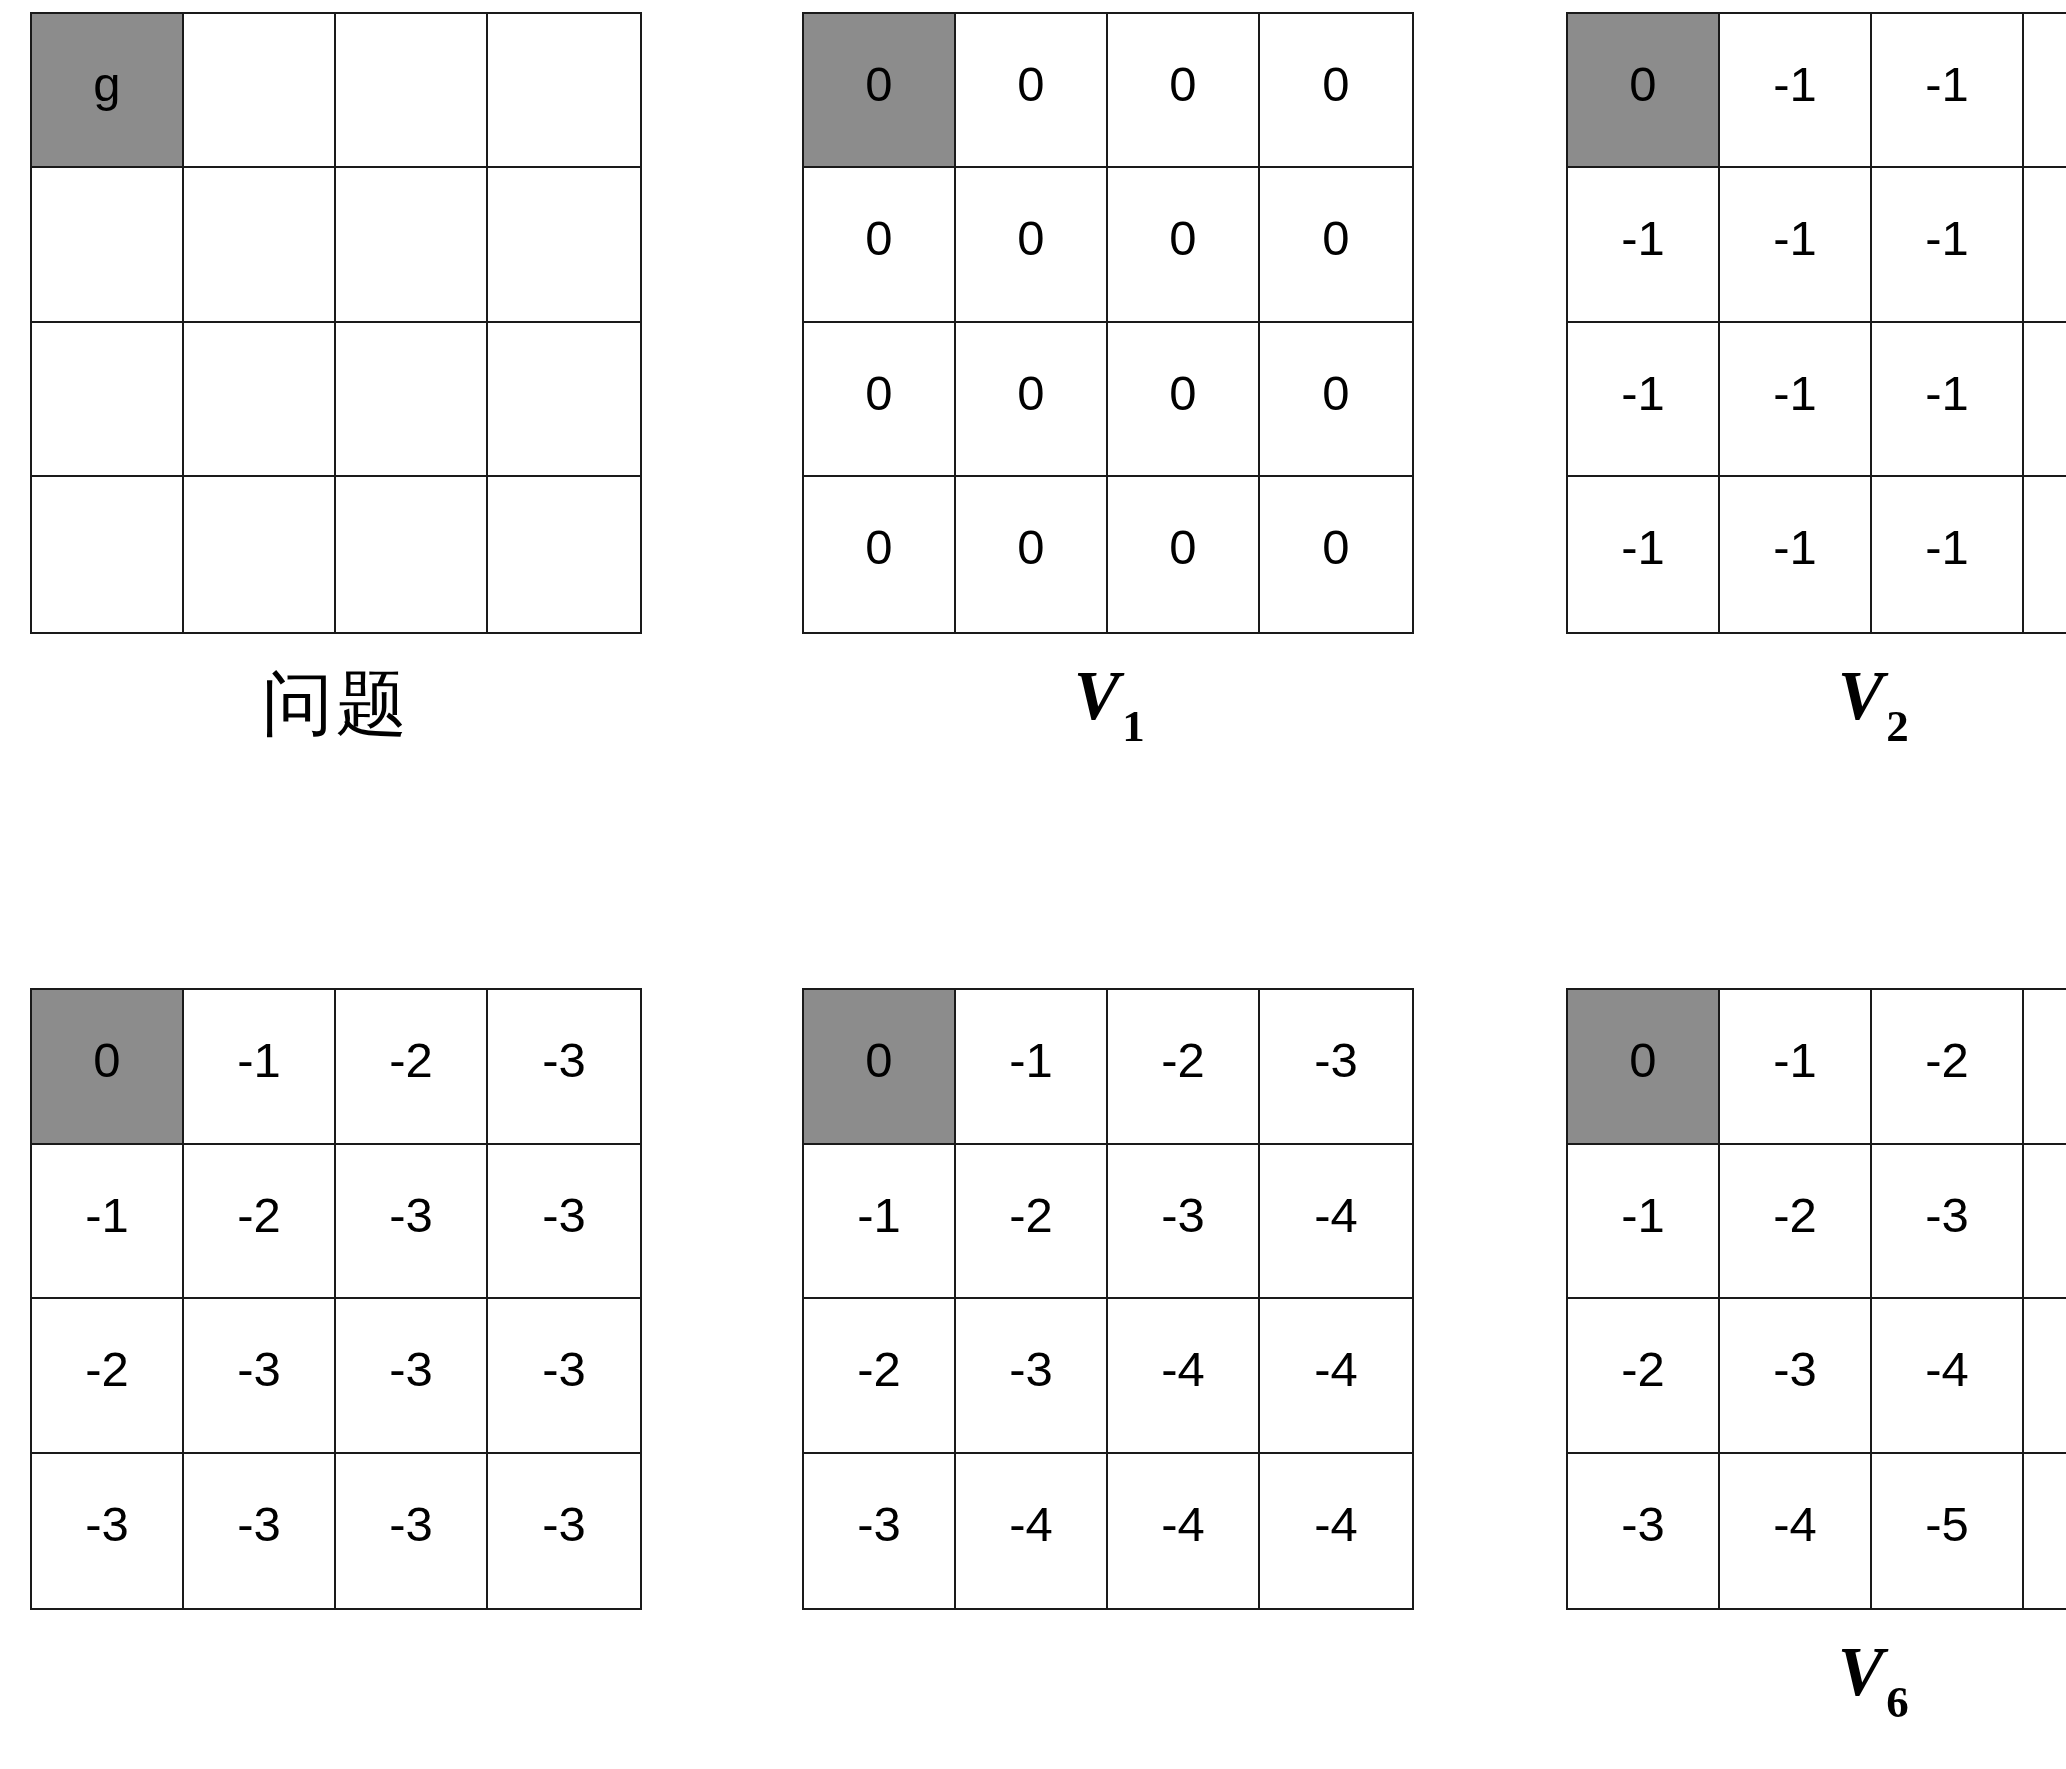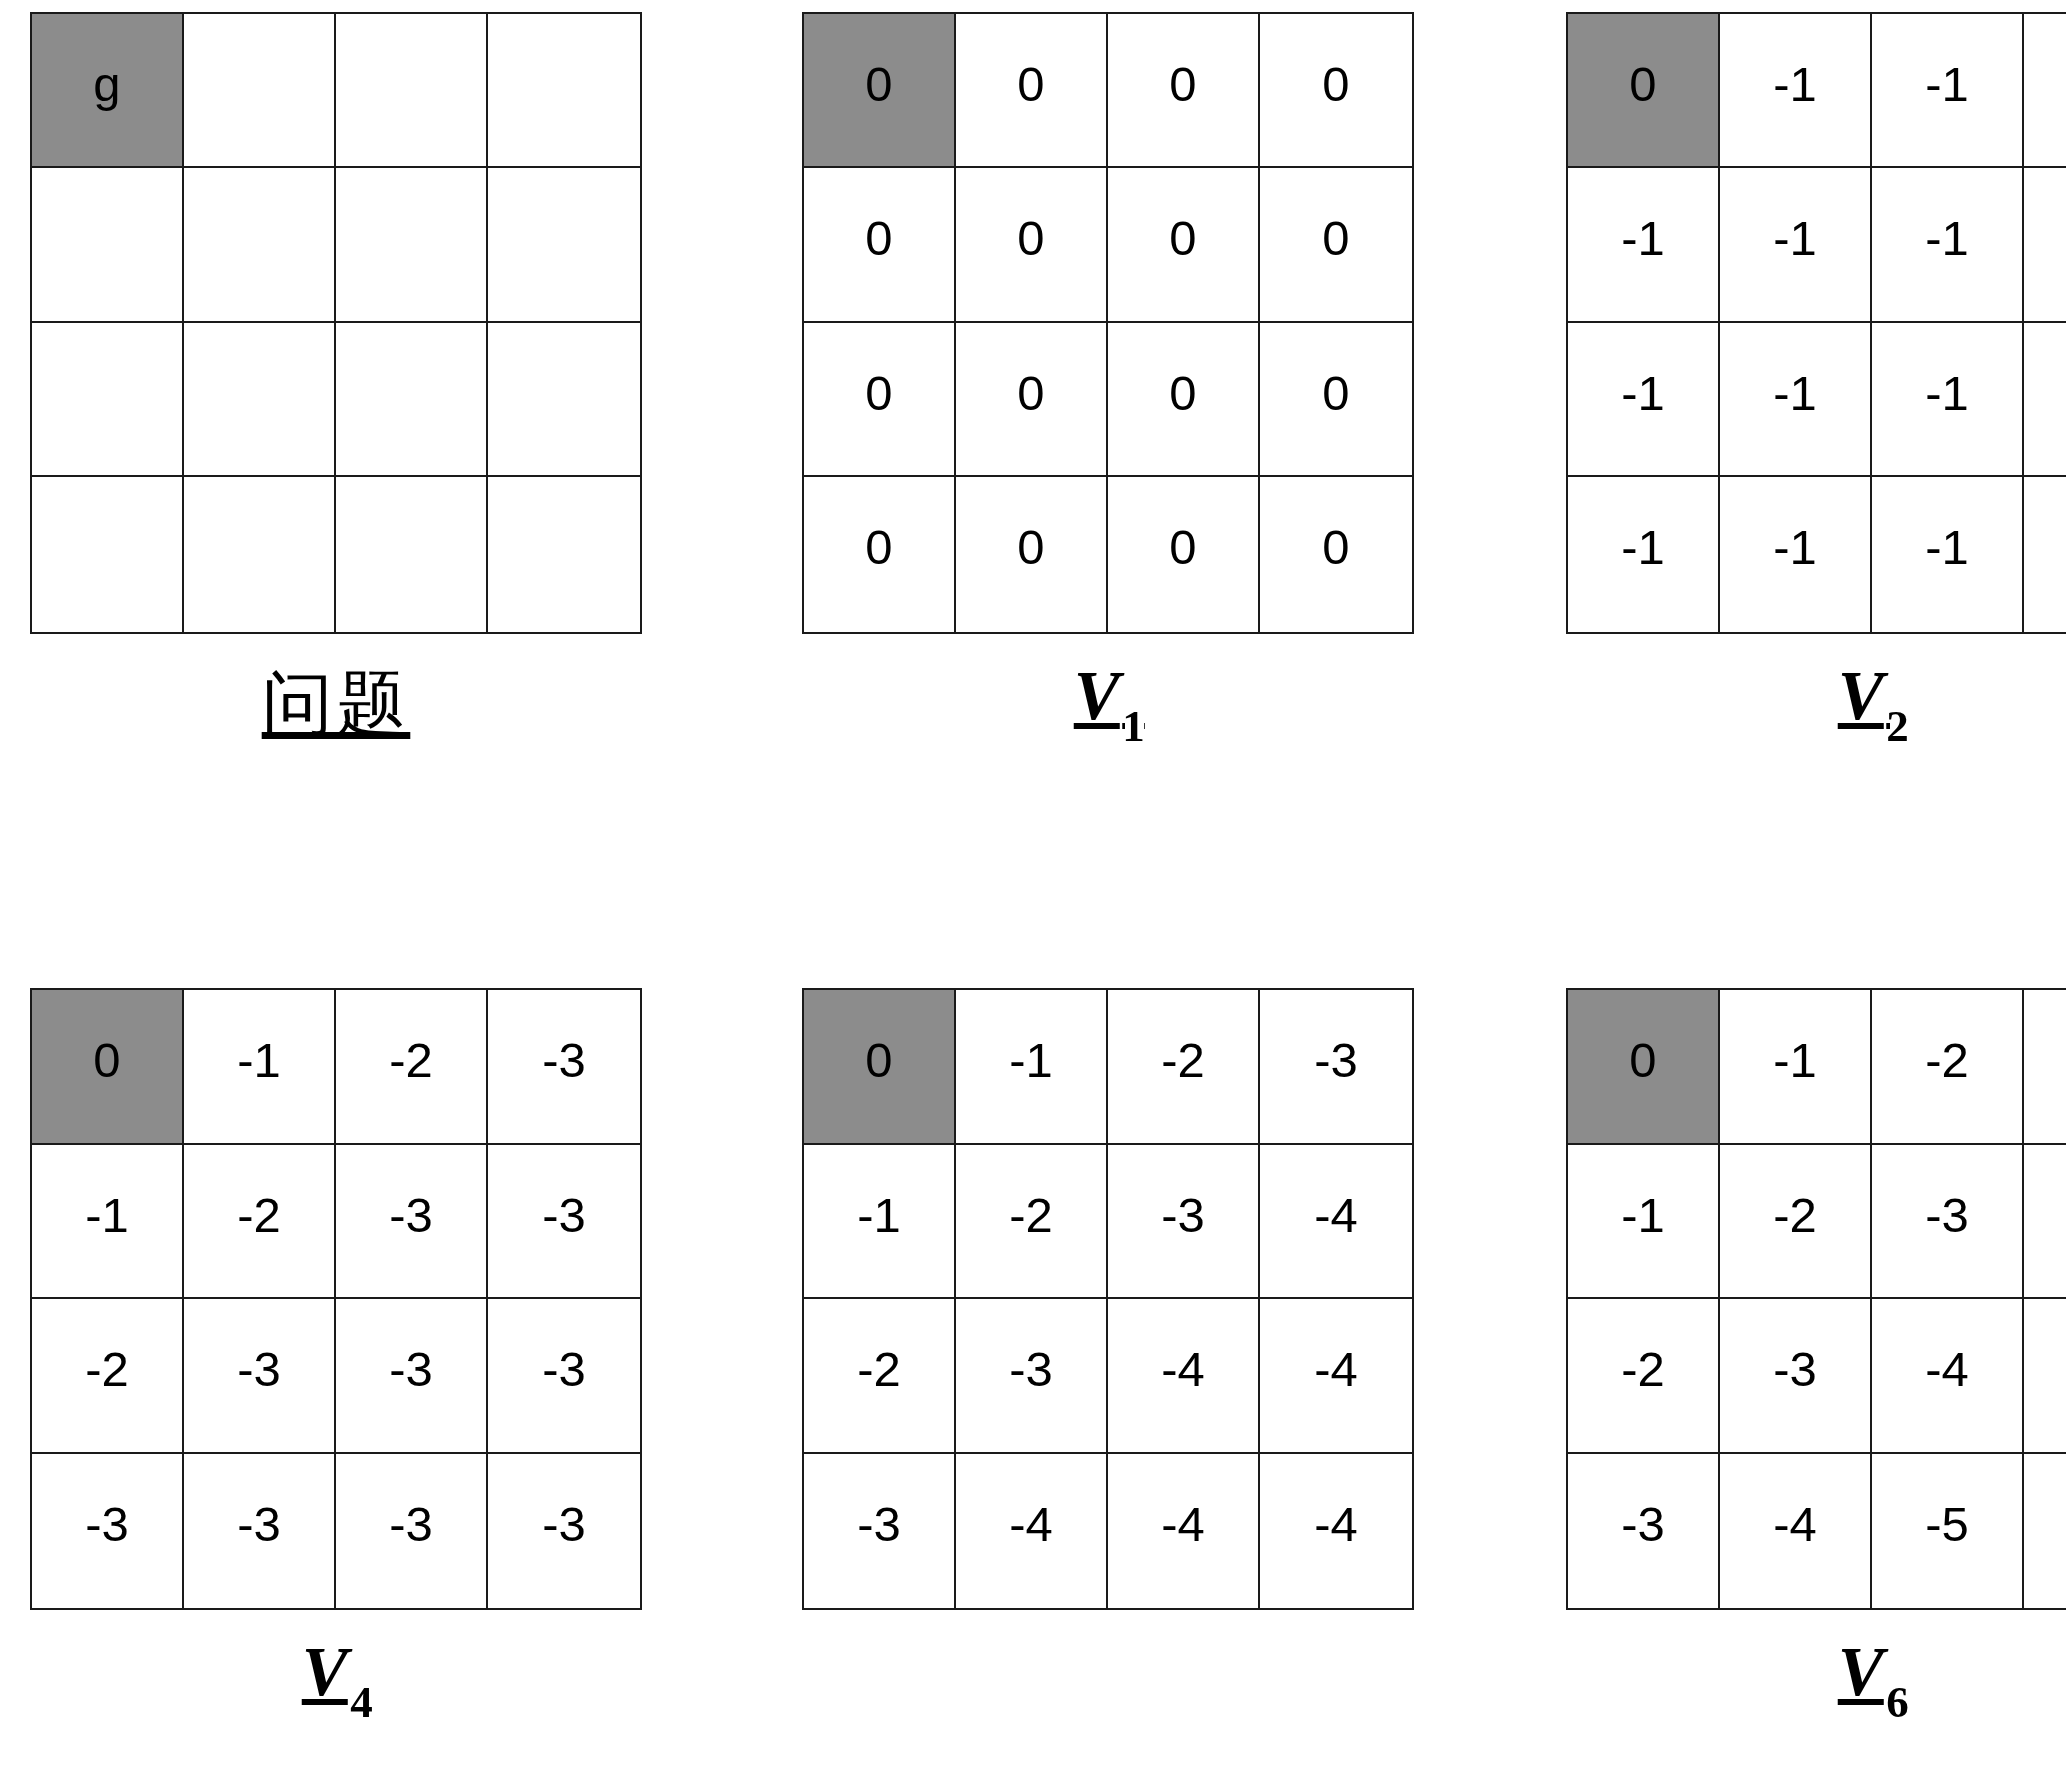--- a/index.html
+++ b/index.html
@@ -67,21 +67,20 @@
   }
 
   .caption {
     position: absolute;
     width: 612px;
     text-align: center;
     top: 645px;
     font-size: 62px;
     color: #000000;
     white-space: nowrap;
-    text-decoration: underline;
   }
   .caption .vsym {
     font-family: "Liberation Serif", "DejaVu Serif", serif;
     font-style: italic;
     font-weight: bold;
     font-size: 69px;
   }
   .caption .vsub {
     font-family: "Liberation Serif", "DejaVu Serif", serif;
     font-style: normal;
@@ -305,21 +304,20 @@
         <div class="cell">
           <span>-3</span>
         </div>
         <div class="cell">
           <span>-3</span>
         </div>
         <div class="cell">
           <span>-3</span>
         </div>
       </div>
-      <div class="caption"><span class="vsym">V</span><span class="vsub">4</span></div>
     </div>
     <div class="board row2 col2">
       <div class="grid">
         <div class="cell goal">
           <span>0</span>
         </div>
         <div class="cell">
           <span>-1</span>
         </div>
         <div class="cell">

